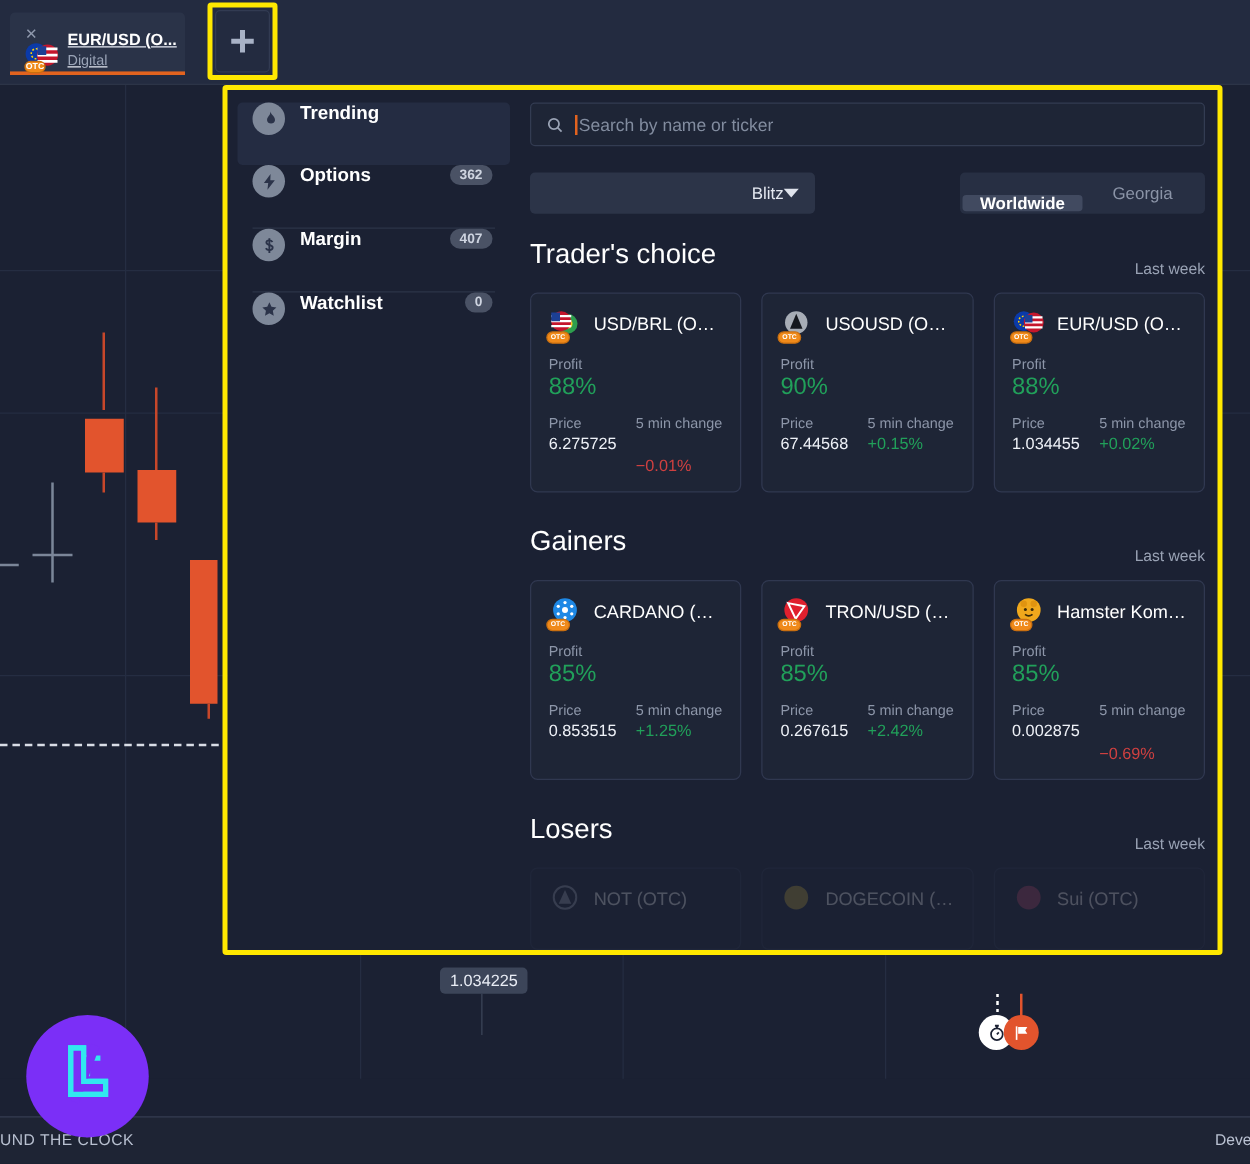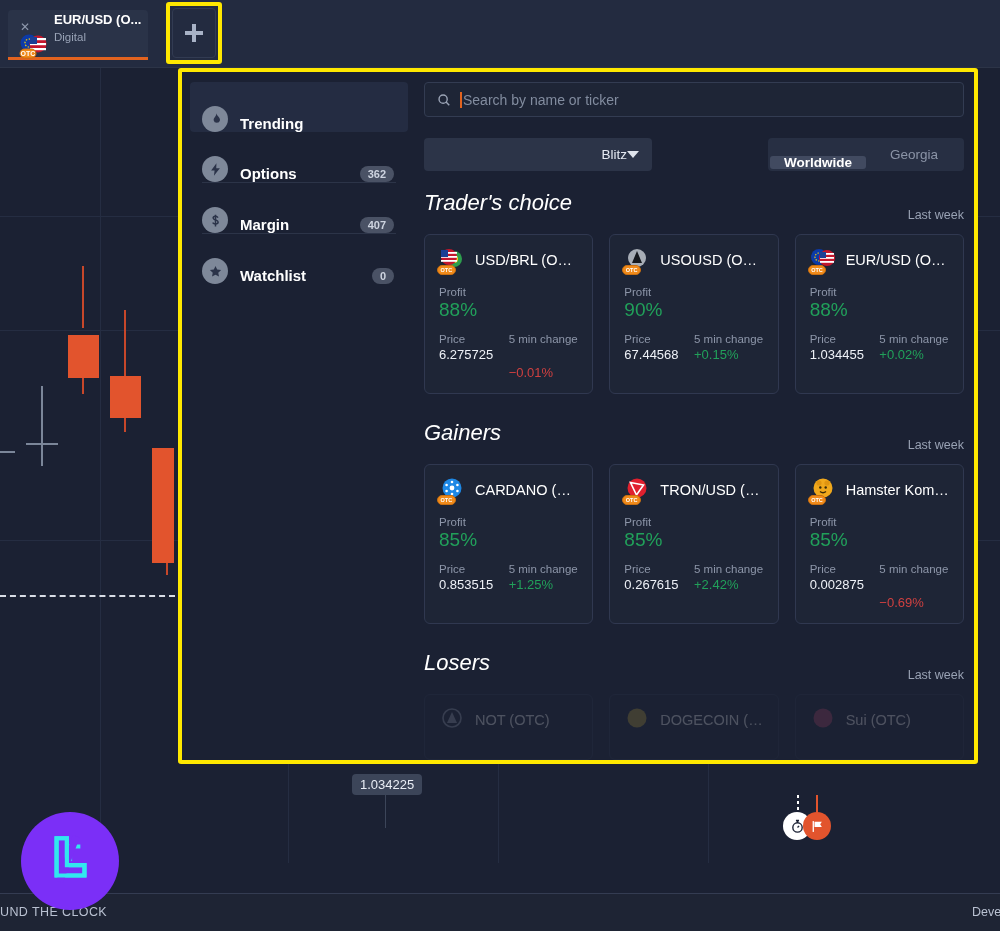--- a/index.html
+++ b/index.html
@@ -33,21 +33,21 @@
     border-bottom:3px solid #e2631f;
     padding:5px 8px 0 8px;
   }
   #tab-close {
     position:absolute; left:11px; top:11px; width:12px; height:12px;
     color:#8f99ad; font-size:12px; line-height:12px; text-align:center;
   }
   #tab-icon {
     position:absolute; left:10px; top:24px; width:30px; height:26px;
   }
-  #tab-text { position:absolute; left:46px; top:2px; width:92px; }
+  #tab-text { position:absolute; left:46px; top:14px; width:92px;text-decoration:underline; }
   #tab-title {
     font-size:13px; font-weight:bold; color:#ffffff; white-space:nowrap;
     overflow:hidden; line-height:16px;
   }
   #tab-sub { font-size:11.5px; color:#99a3b6; line-height:15px; margin-top:2px; }
 
   
   #plus-btn {
     position:absolute; left:172px; top:8px; width:44px; height:50px;
     background:#232b40; border:1px solid #323b52; border-radius:4px;
@@ -134,21 +134,21 @@
 
   
   #panel {
     position:absolute; left:182px; top:72px; width:792px; height:688px;
     background:#1b2133; border-radius:4px; overflow:hidden; z-index:30;
   }
 
   
   #side { position:absolute; left:8px; top:10px; width:218px; }
   .side-item {
-    position:relative; height:50px; display:flex; align-items:flex-end;
+    position:relative; height:50px; display:flex; align-items:flex-start;
     padding:0 14px 0 12px; border-radius:4px;
   }
   .side-item.active { background:#242c42; }
   .side-ico {
     width:26px; height:26px; border-radius:50%; background:#7e8899;
     display:flex; align-items:center; justify-content:center;
     margin-right:12px; flex:0 0 auto; color:#242c42;
   }
   .side-label { font-size:15px; font-weight:bold; color:#ffffff; flex:1 1 auto; }
   .side-badge {
@@ -184,21 +184,21 @@
   }
   .seg-btn {
     flex:1 1 0; display:flex; align-items:center; justify-content:center;
     font-size:13.5px; border-radius:3px; color:#8b94a7;
   }
   .seg-btn.active { background:#414a60; color:#ffffff; font-weight:bold;margin-top:16px; }
 
   
   .section { position:absolute; left:242px; width:540px; }
   .sec-head { position:relative; height:34px; }
-  .sec-title { font-size:22px; color:#ffffff; font-weight:normal;font-style:italic; }
+  .sec-title { font-size:22px; color:#ffffff; font-weight:normal; }
   .sec-sub {
     position:absolute; right:0; bottom:2px; font-size:12.5px; color:#99a2b4;
   }
   .cards { display:flex; gap:16px; margin-top:10px; }
   .card {
     flex:1 1 0; background:#1e2536; border:1px solid #303850;
     border-radius:6px; padding:12px 14px 13px 14px; min-width:0;
   }
   .card-top { display:flex; align-items:center; gap:10px; margin-bottom:13px; }
   .asset-ico { width:26px; height:26px; flex:0 0 auto; position:relative; }

